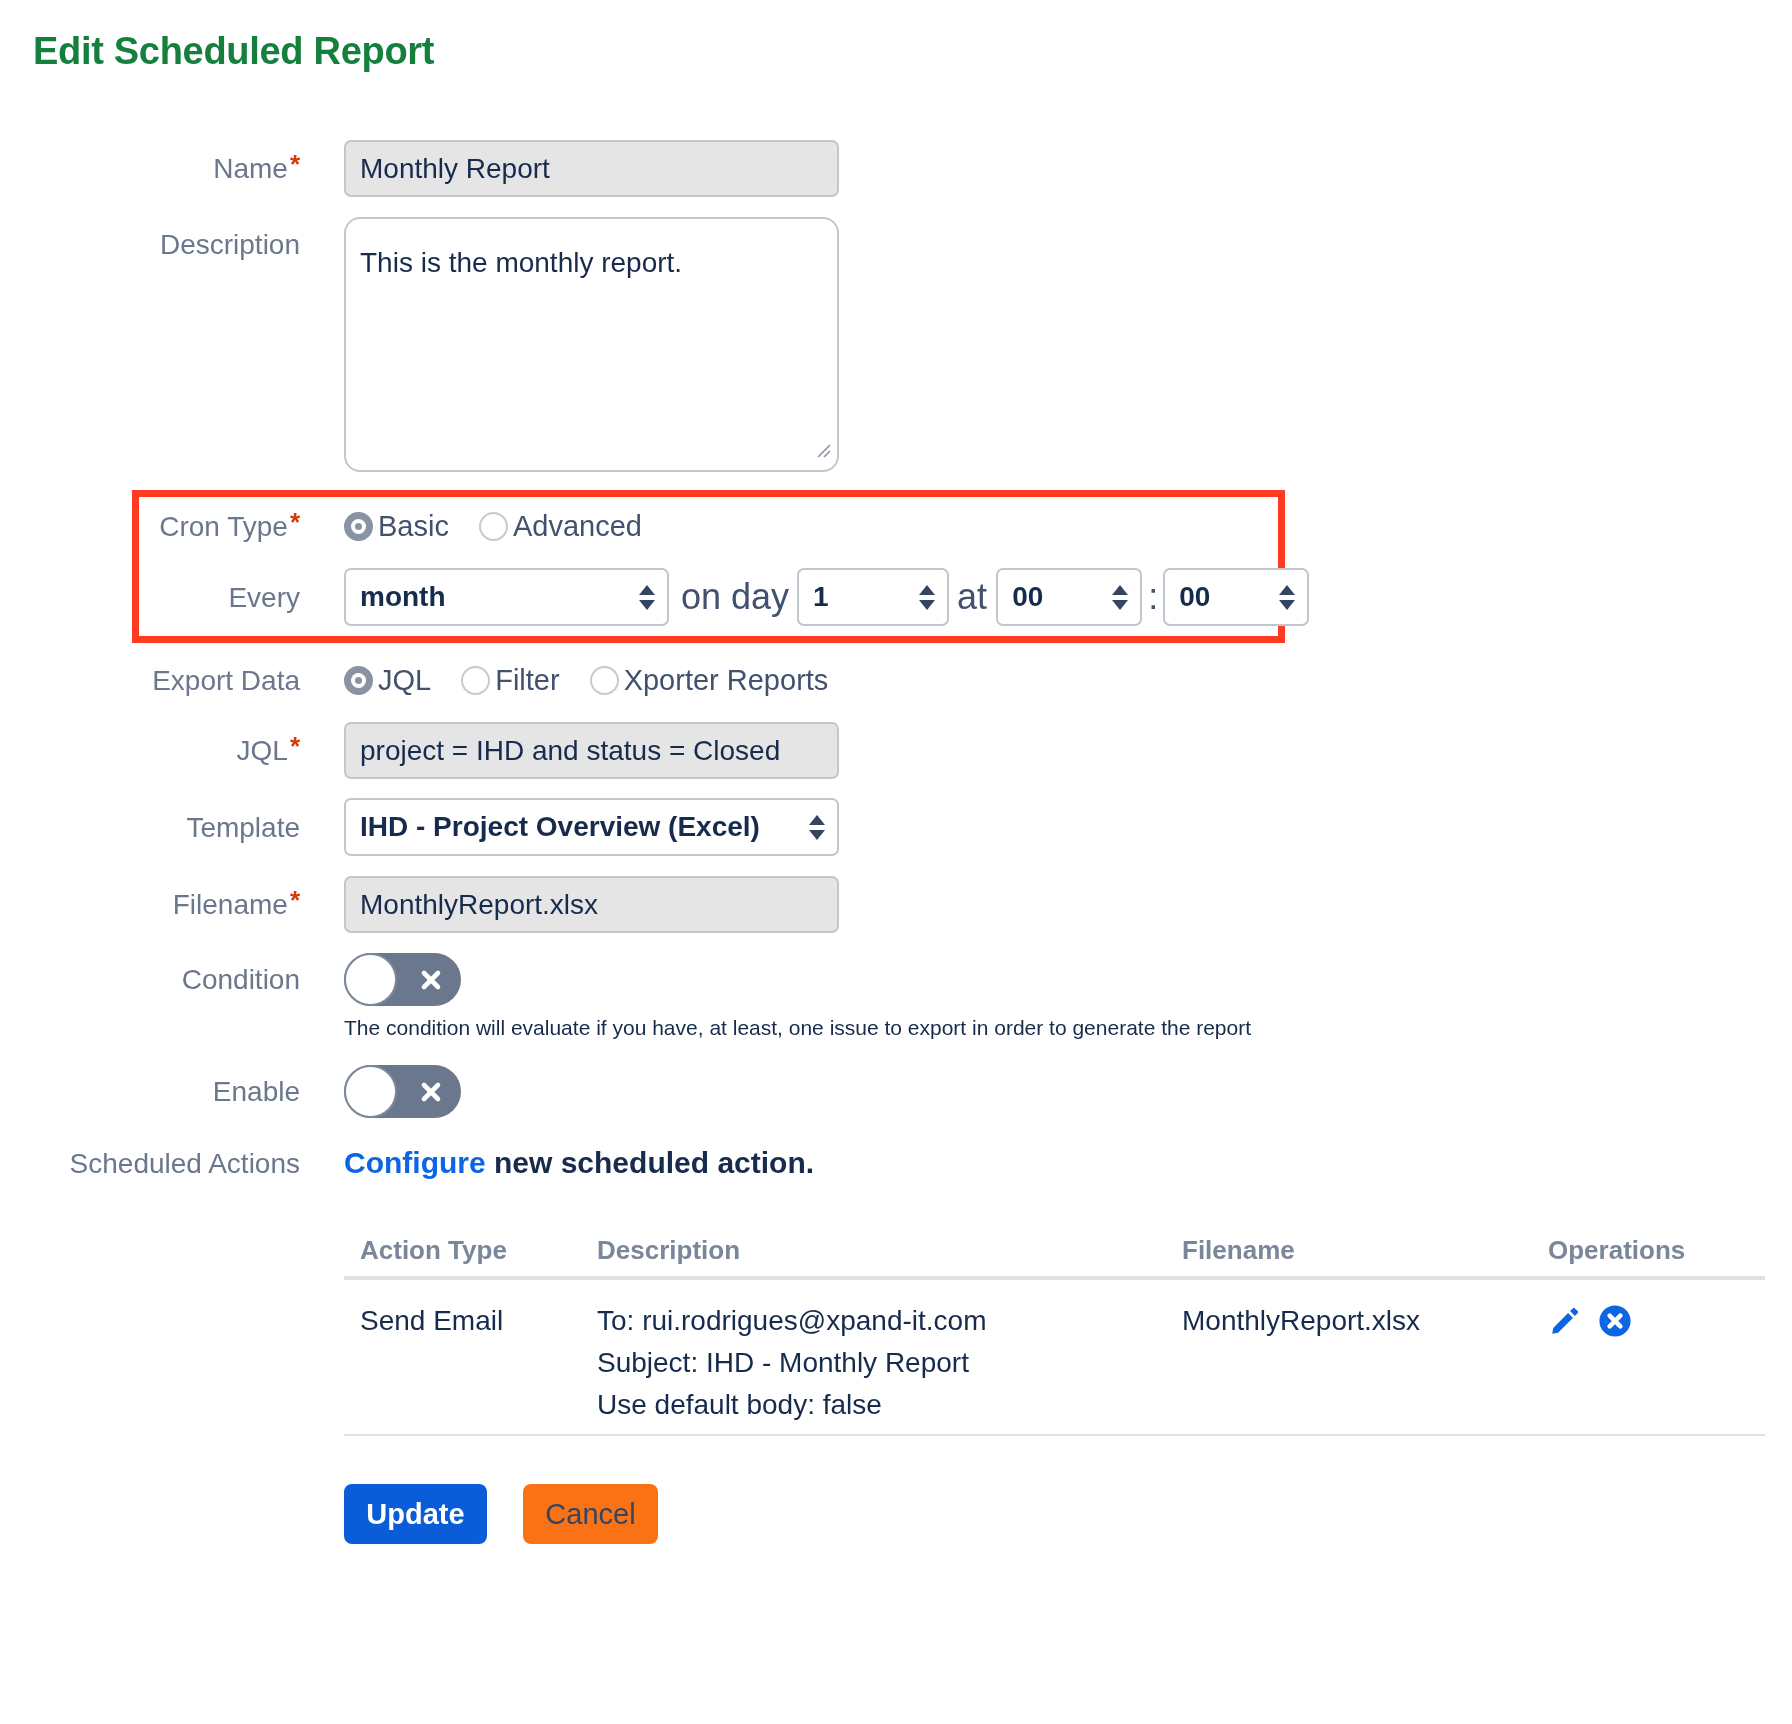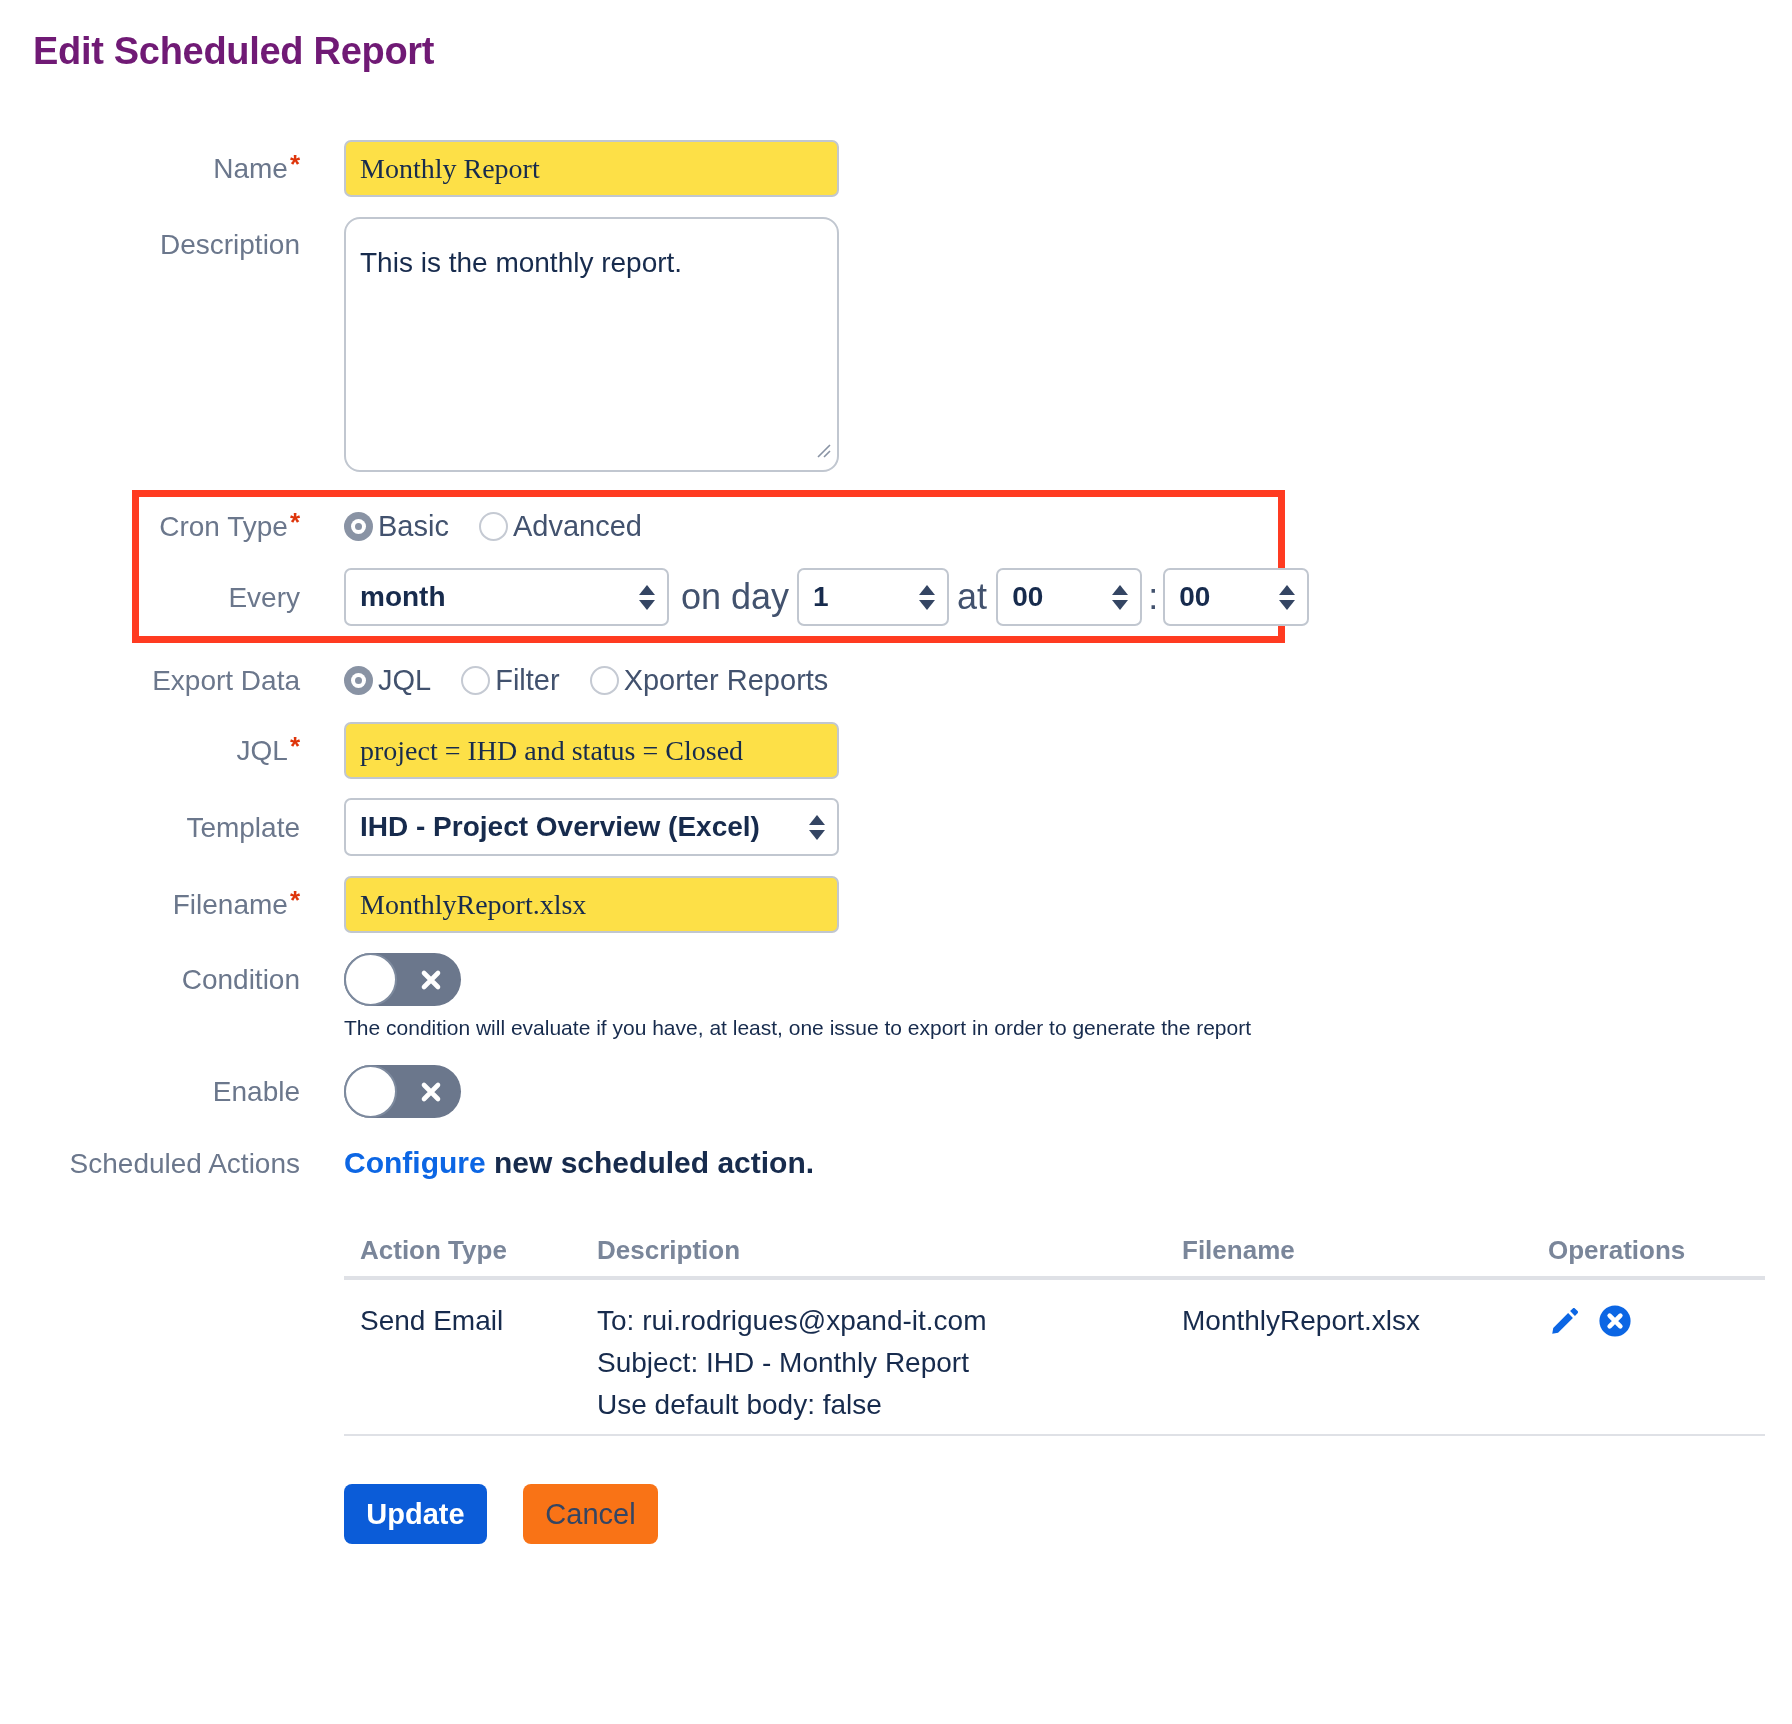--- a/index.html
+++ b/index.html
@@ -2,31 +2,31 @@
 <html><head>
 <meta charset="utf-8">
 <style>
   html,body { margin:0; padding:0; background:#fff; }
   .page {
     position:relative; width:1792px; height:1724px; background:#ffffff;
     font-family:"Liberation Sans", sans-serif; color:#172B4D; overflow:hidden;
   }
   h1.title {
     margin:28px 0 0 33px; font-size:38px; line-height:46px; font-weight:bold;
-    color:#701a75; letter-spacing:-0.3px;
+    color:#15803d; letter-spacing:-0.3px;
   }
   .form { margin-top:66px; }
   .row { display:grid; grid-template-columns:300px 1fr; column-gap:44px; align-items:center; }
   .lbl { text-align:right; font-size:28px; color:#6B778C; line-height:1.25; white-space:nowrap; }
   .req { color:#DE350B; font-size:26px; vertical-align:top; line-height:1; margin-left:2px; font-weight:bold; }
 
   .text-input {
     width:495px; height:57px; box-sizing:border-box; border:2px solid #C1C7D0; border-radius:7px;
-    font-family:Liberation Serif, serif; font-size:28px; color:#172B4D;
-    padding:0 14px; outline:none; background:#fde047; display:block;
+    font-family:Liberation Sans, sans-serif; font-size:28px; color:#172B4D;
+    padding:0 14px; outline:none; background:#e5e5e5; display:block;
   }
 
   .row-desc { margin-top:20px; align-items:start; }
   .row-desc .lbl { padding-top:10px; }
   .ta-wrap { position:relative; width:495px; }
   .desc-ta {
     width:495px; height:255px; box-sizing:border-box; border:2px solid #C1C7D0; border-radius:16px;
     font-family:"Liberation Sans", sans-serif; font-size:28px; color:#172B4D;
     padding:28px 14px; resize:none; outline:none; display:block;
   }

